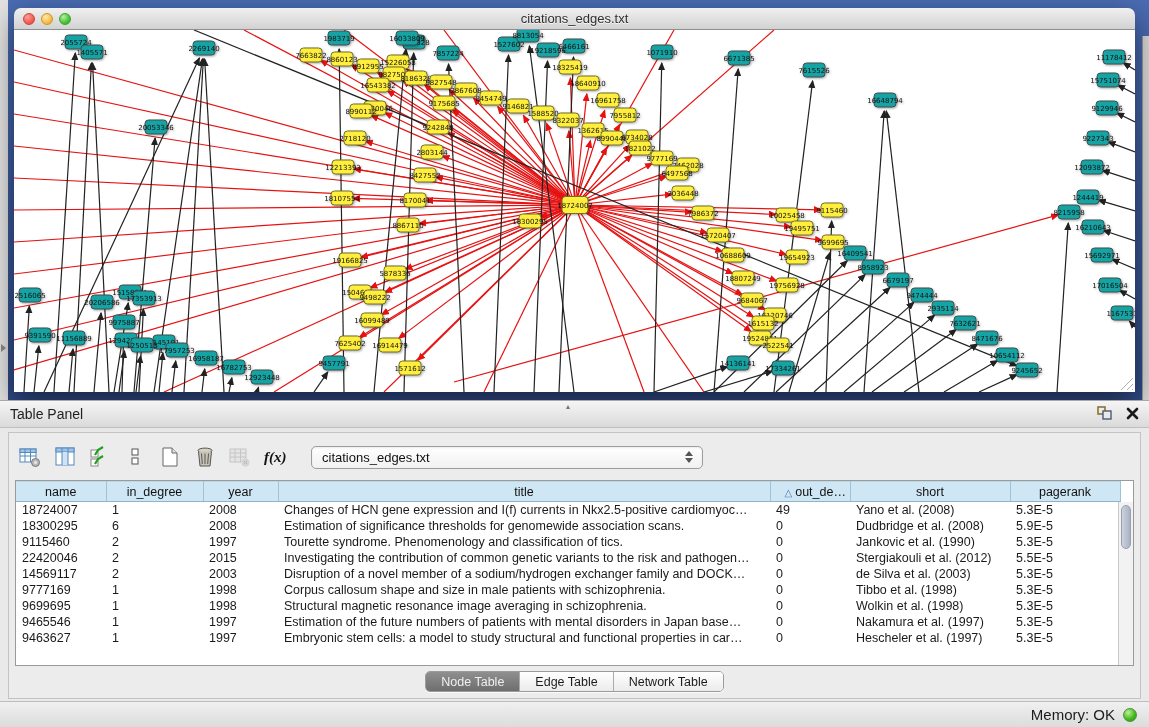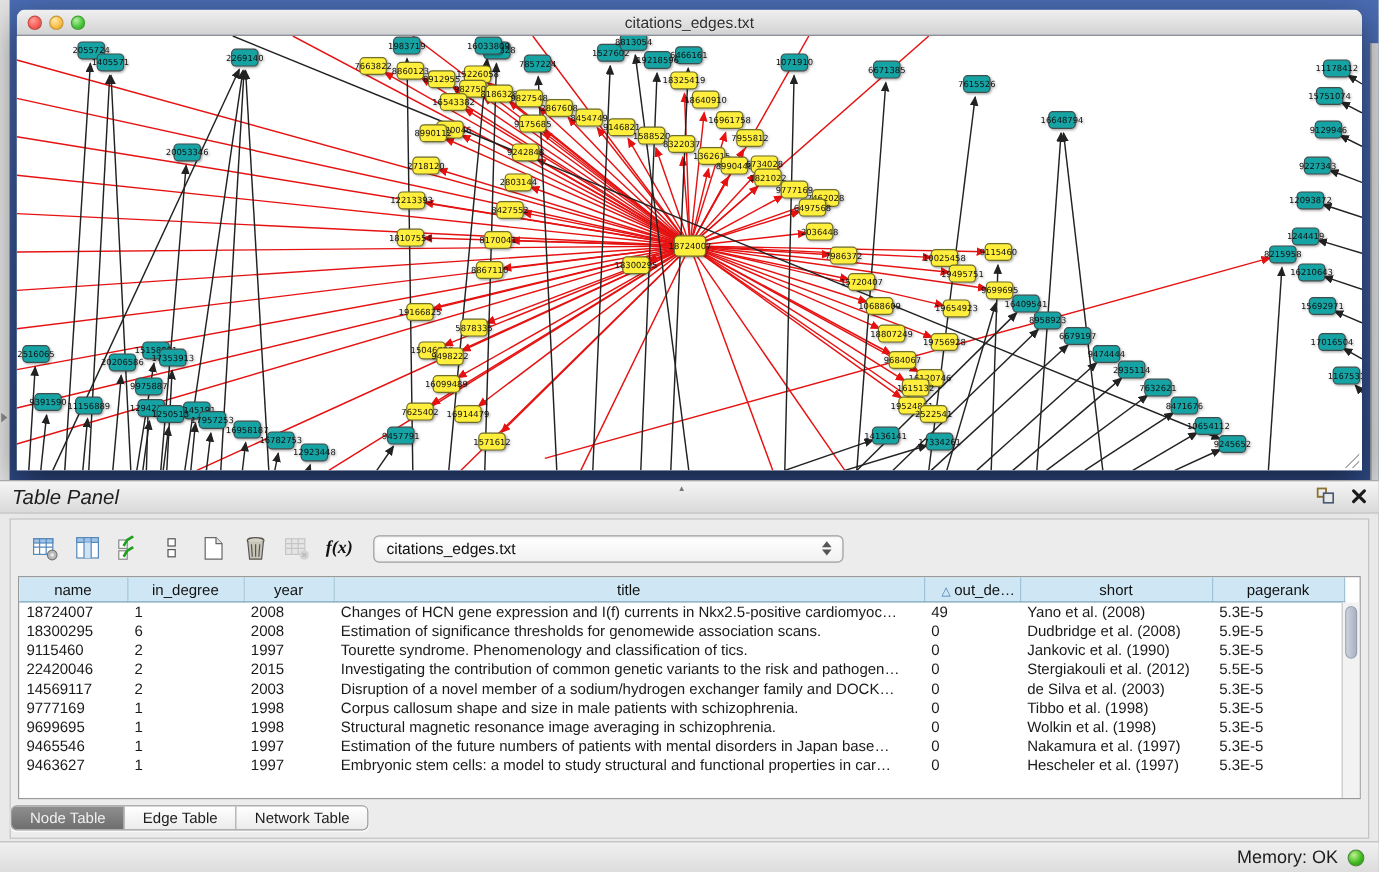--- a/index.html
+++ b/index.html
@@ -26,28 +26,28 @@
   .graph-canvas { position:relative; width:1121px; height:362px; background:#ffffff; overflow:hidden; }
   .resize-grip { position:absolute; right:2px; bottom:2px; width:14px; height:14px;
     background:repeating-linear-gradient(135deg, transparent 0 3px, #9a9a9a 3px 4px); opacity:.8;
     clip-path:polygon(100% 0, 100% 100%, 0 100%); }
   svg .node-label { font-family:"DejaVu Sans", sans-serif; font-size:7px; fill:#101010; }
   svg g.gnode { filter:drop-shadow(1px 1.5px 1px rgba(0,0,0,.35)); }
 
   
   .panel-header { position:absolute; left:0; top:400px; right:0; height:28px;
                   background:linear-gradient(180deg,#f5f5f5,#dadada); border-top:1px solid #a8a8a8; border-bottom:1px solid #bfbfbf; }
-  .panel-title { position:absolute; left:10px; top:0; font-size:17px; line-height:27px; color:#1f1f1f;font-style:italic; }
+  .panel-title { position:absolute; left:10px; top:0; font-size:14px; line-height:27px; color:#1f1f1f; }
   .splitter-handle { position:absolute; left:566px; top:1px; color:#777; font-size:8px; }
   .panel-hdr-icons { position:absolute; right:10px; top:5px; display:flex; gap:14px; align-items:center; }
 
   .content-inset { position:absolute; left:8px; top:432px; width:1133px; height:267px;
                    background:#ececec; border:1px solid #c3c3c3; }
   .toolbar { display:flex; align-items:center; gap:5px; padding:9px 0 6px 10px; }
-  .tb-btn { width:30px; height:30px; display:flex; align-items:center; justify-content:flex-end; background:transparent; border:none; }
+  .tb-btn { width:30px; height:30px; display:flex; align-items:center; justify-content:flex-start; background:transparent; border:none; }
   .tb-btn.disabled { opacity:.38; }
   .fx { font-family:"Liberation Serif", serif; font-style:italic; font-weight:bold; font-size:15px; color:#111; }
   .combo { margin-left:12px; width:392px; height:23px; border:1px solid #9d9d9d; border-radius:5px;
            background:linear-gradient(180deg,#ffffff,#f1f1f1); position:relative;
            font-size:13px; line-height:21px; color:#111; padding-left:10px;
            box-shadow:inset 0 1px 2px rgba(0,0,0,.08); }
   .combo .stepper { position:absolute; right:9px; top:4px; display:flex; flex-direction:column; gap:2px; }
   .combo .stepper i { width:0; height:0; border-left:4px solid transparent; border-right:4px solid transparent; }
   .combo .stepper .up { border-bottom:5px solid #555; }
   .combo .stepper .dn { border-top:5px solid #555; }
@@ -57,21 +57,21 @@
   table.data th { background:#cfe7f5; border-right:1px solid #9ec2d6; border-bottom:1px solid #8fb3c8; border-top:1px solid #bcd9e8;
                   font-weight:normal; font-size:12.5px; color:#111; height:20px; text-align:center; padding:0 14px;
                   overflow:hidden; white-space:nowrap; }
   table.data td { font-size:12.5px; color:#1a1a1a; height:16px; line-height:16px; padding:0 4px 0 6px;
                   white-space:nowrap; overflow:hidden; }
   .sort-tri { color:#4a7db3; font-size:10px; margin-right:3px; }
   .vscroll { position:absolute; right:0; top:21px; bottom:0; width:15px; background:#f2f2f2; border-left:1px solid #c9c9c9; }
   .vthumb { position:absolute; left:2px; right:2px; top:3px; height:44px; border-radius:6px;
             background:linear-gradient(90deg,#cdd3dd,#a9b2c3); border:1px solid #97a0b1; }
 
-  .tabs-row { display:flex; justify-content:flex-start; margin-top:5px; }
+  .tabs-row { display:flex; justify-content:center; margin-top:5px; }
   .segctl { display:flex; border:1px solid #9b9b9b; border-radius:5px; overflow:hidden; height:21px;
             box-shadow:0 1px 1px rgba(255,255,255,.8); }
   .seg { padding:0 15px; font-size:12.5px; line-height:20px; color:#1c1c1c;
          background:linear-gradient(180deg,#ffffff,#ebebeb); border-left:1px solid #ababab; }
   .seg:first-child { border-left:none; }
   .seg.selected { background:linear-gradient(180deg,#8f8f8f,#6e6e6e); color:#efefef; }
 
   .status-bar { position:absolute; left:0; bottom:0; right:0; height:26px;
                 background:linear-gradient(180deg,#f0f0f0,#dcdcdc); border-top:1px solid #bdbdbd; }
   .mem { position:absolute; right:34px; top:0; font-size:15px; line-height:25px; color:#1c1c1c; }

